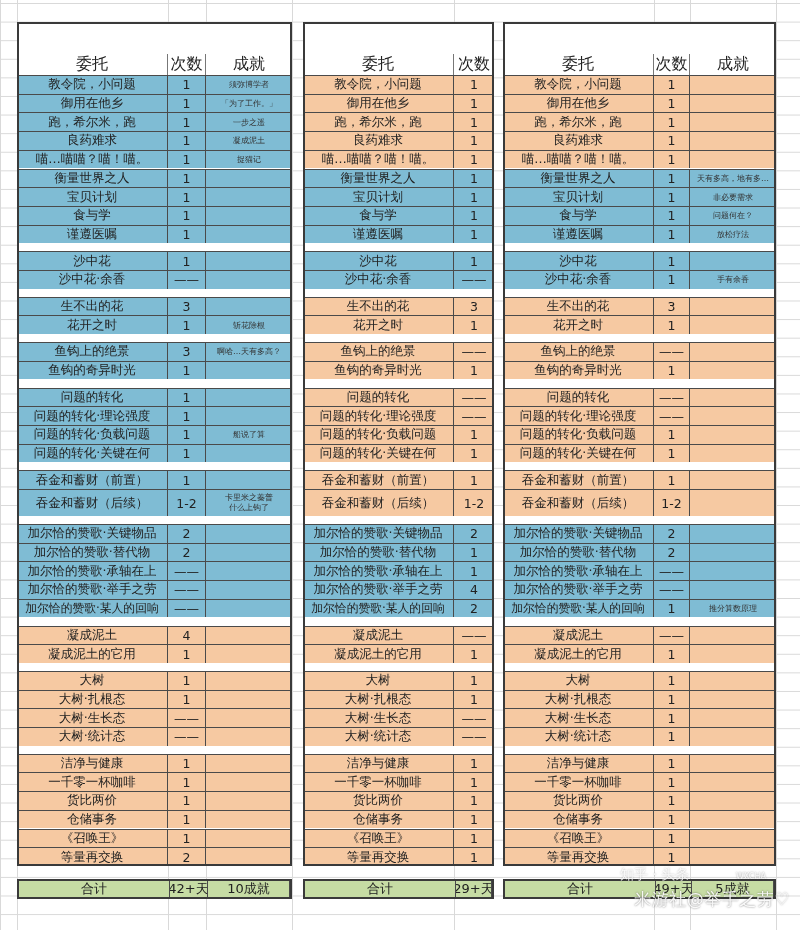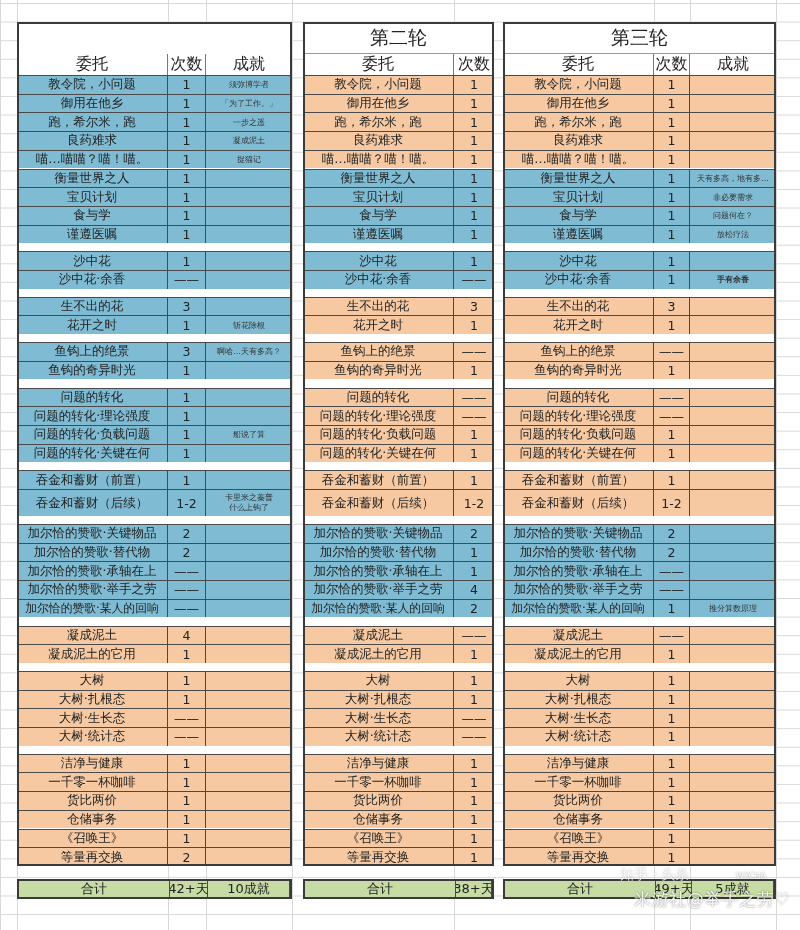--- a/index.html
+++ b/index.html
@@ -281,21 +281,20 @@
     </div>
     <div class="row orange" style="top: 825.2px; height: 18.7px; width: 100%;">
       <div class="cell" style="width: 151px;">等量再交换</div>
       <div class="cell" style="width: 38px;">2</div>
       <div class="cell last ach" style="flex: 1 1 0%;"></div>
     </div>
     <div class="frame" style="left: 0px; top: 0px; width: 100%; height: 843.9px;"></div>
   </div>
 
 <div class="round" id="r1" style="left: 303px; width: 191px; height: 843.9px;">
-    <div class="title">第二轮</div>
     <div class="hdr" style="left: 0px; width: 151px;">委托</div>
     <div class="hdr last" style="left: 151px; width: 40px; right: 0px;">次数</div>
     <div class="row orange" style="top: 53px; height: 18.7px; width: 100%;">
       <div class="cell" style="width: 151px;">教令院，小问题</div>
       <div class="cell last" style="width: auto; flex: 1 1 0%;">1</div>
     </div>
     <div class="row orange" style="top: 71.7px; height: 18.7px; width: 100%;">
       <div class="cell" style="width: 151px;">御用在他乡</div>
       <div class="cell last" style="width: auto; flex: 1 1 0%;">1</div>
     </div>
@@ -440,21 +439,20 @@
       <div class="cell last" style="width: auto; flex: 1 1 0%;">1</div>
     </div>
     <div class="row orange" style="top: 825.2px; height: 18.7px; width: 100%;">
       <div class="cell" style="width: 151px;">等量再交换</div>
       <div class="cell last" style="width: auto; flex: 1 1 0%;">1</div>
     </div>
     <div class="frame" style="left: 0px; top: 0px; width: 100%; height: 843.9px;"></div>
   </div>
 
 <div class="round" id="r2" style="left: 503px; width: 273px; height: 843.9px;">
-    <div class="title">第三轮</div>
     <div class="hdr" style="left: 0px; width: 151px;">委托</div>
     <div class="hdr" style="left: 151px; width: 36px;">次数</div>
     <div class="hdr last" style="left: 187px; width: 86px; right: 0px;">成就</div>
     <div class="row orange" style="top: 53px; height: 18.7px; width: 100%;">
       <div class="cell" style="width: 151px;">教令院，小问题</div>
       <div class="cell" style="width: 36px;">1</div>
       <div class="cell last ach" style="flex: 1 1 0%;"></div>
     </div>
     <div class="row orange" style="top: 71.7px; height: 18.7px; width: 100%;">
       <div class="cell" style="width: 151px;">御用在他乡</div>
@@ -497,21 +495,21 @@
       <div class="cell last ach" style="flex: 1 1 0%;">放松疗法</div>
     </div>
     <div class="row blue" style="top: 229.3px; height: 18.7px; width: 100%;">
       <div class="cell" style="width: 151px;">沙中花</div>
       <div class="cell" style="width: 36px;">1</div>
       <div class="cell last ach" style="flex: 1 1 0%;"></div>
     </div>
     <div class="row blue" style="top: 248px; height: 18.7px; width: 100%;">
       <div class="cell" style="width: 151px;">沙中花·余香</div>
       <div class="cell" style="width: 36px;">1</div>
-      <div class="cell last ach" style="flex: 1 1 0%; font-weight: bold;">手有余香</div>
+      <div class="cell last ach" style="flex: 1 1 0%;">手有余香</div>
     </div>
     <div class="row orange" style="top: 274.7px; height: 18.7px; width: 100%;">
       <div class="cell" style="width: 151px;">生不出的花</div>
       <div class="cell" style="width: 36px;">3</div>
       <div class="cell last ach" style="flex: 1 1 0%;"></div>
     </div>
     <div class="row orange" style="top: 293.4px; height: 18.7px; width: 100%;">
       <div class="cell" style="width: 151px;">花开之时</div>
       <div class="cell" style="width: 36px;">1</div>
       <div class="cell last ach" style="flex: 1 1 0%;"></div>
@@ -644,21 +642,21 @@
     <div class="frame" style="left: 0px; top: 0px; width: 100%; height: 843.9px;"></div>
   </div>
 
 <div class="total" id="t0" style="left:17px;top:879px;width:275px;">
   <div class="cell" style="width:151px">合计</div>
   <div class="cell" style="width:38px">42+天</div>
   <div class="cell last" style="flex:1">10成就</div>
 </div>
 <div class="total" id="t1" style="left:303px;top:879px;width:191px;">
   <div class="cell" style="width:151px">合计</div>
-  <div class="cell last" style="flex:1">38+天</div>
+  <div class="cell last" style="flex:1">29+天</div>
 </div>
 <div class="total" id="t2" style="left:503px;top:879px;width:273px;">
   <div class="cell" style="width:151px">合计</div>
   <div class="cell" style="width:36px">49+天</div>
   <div class="cell last" style="flex:1">5成就</div>
 </div>
 
 <div class="wm-logo">知乎 · 头条</div>
 <div class="wm-sub">WXCHA</div>
 <div class="watermark">米游社@举手之劳♡</div>

